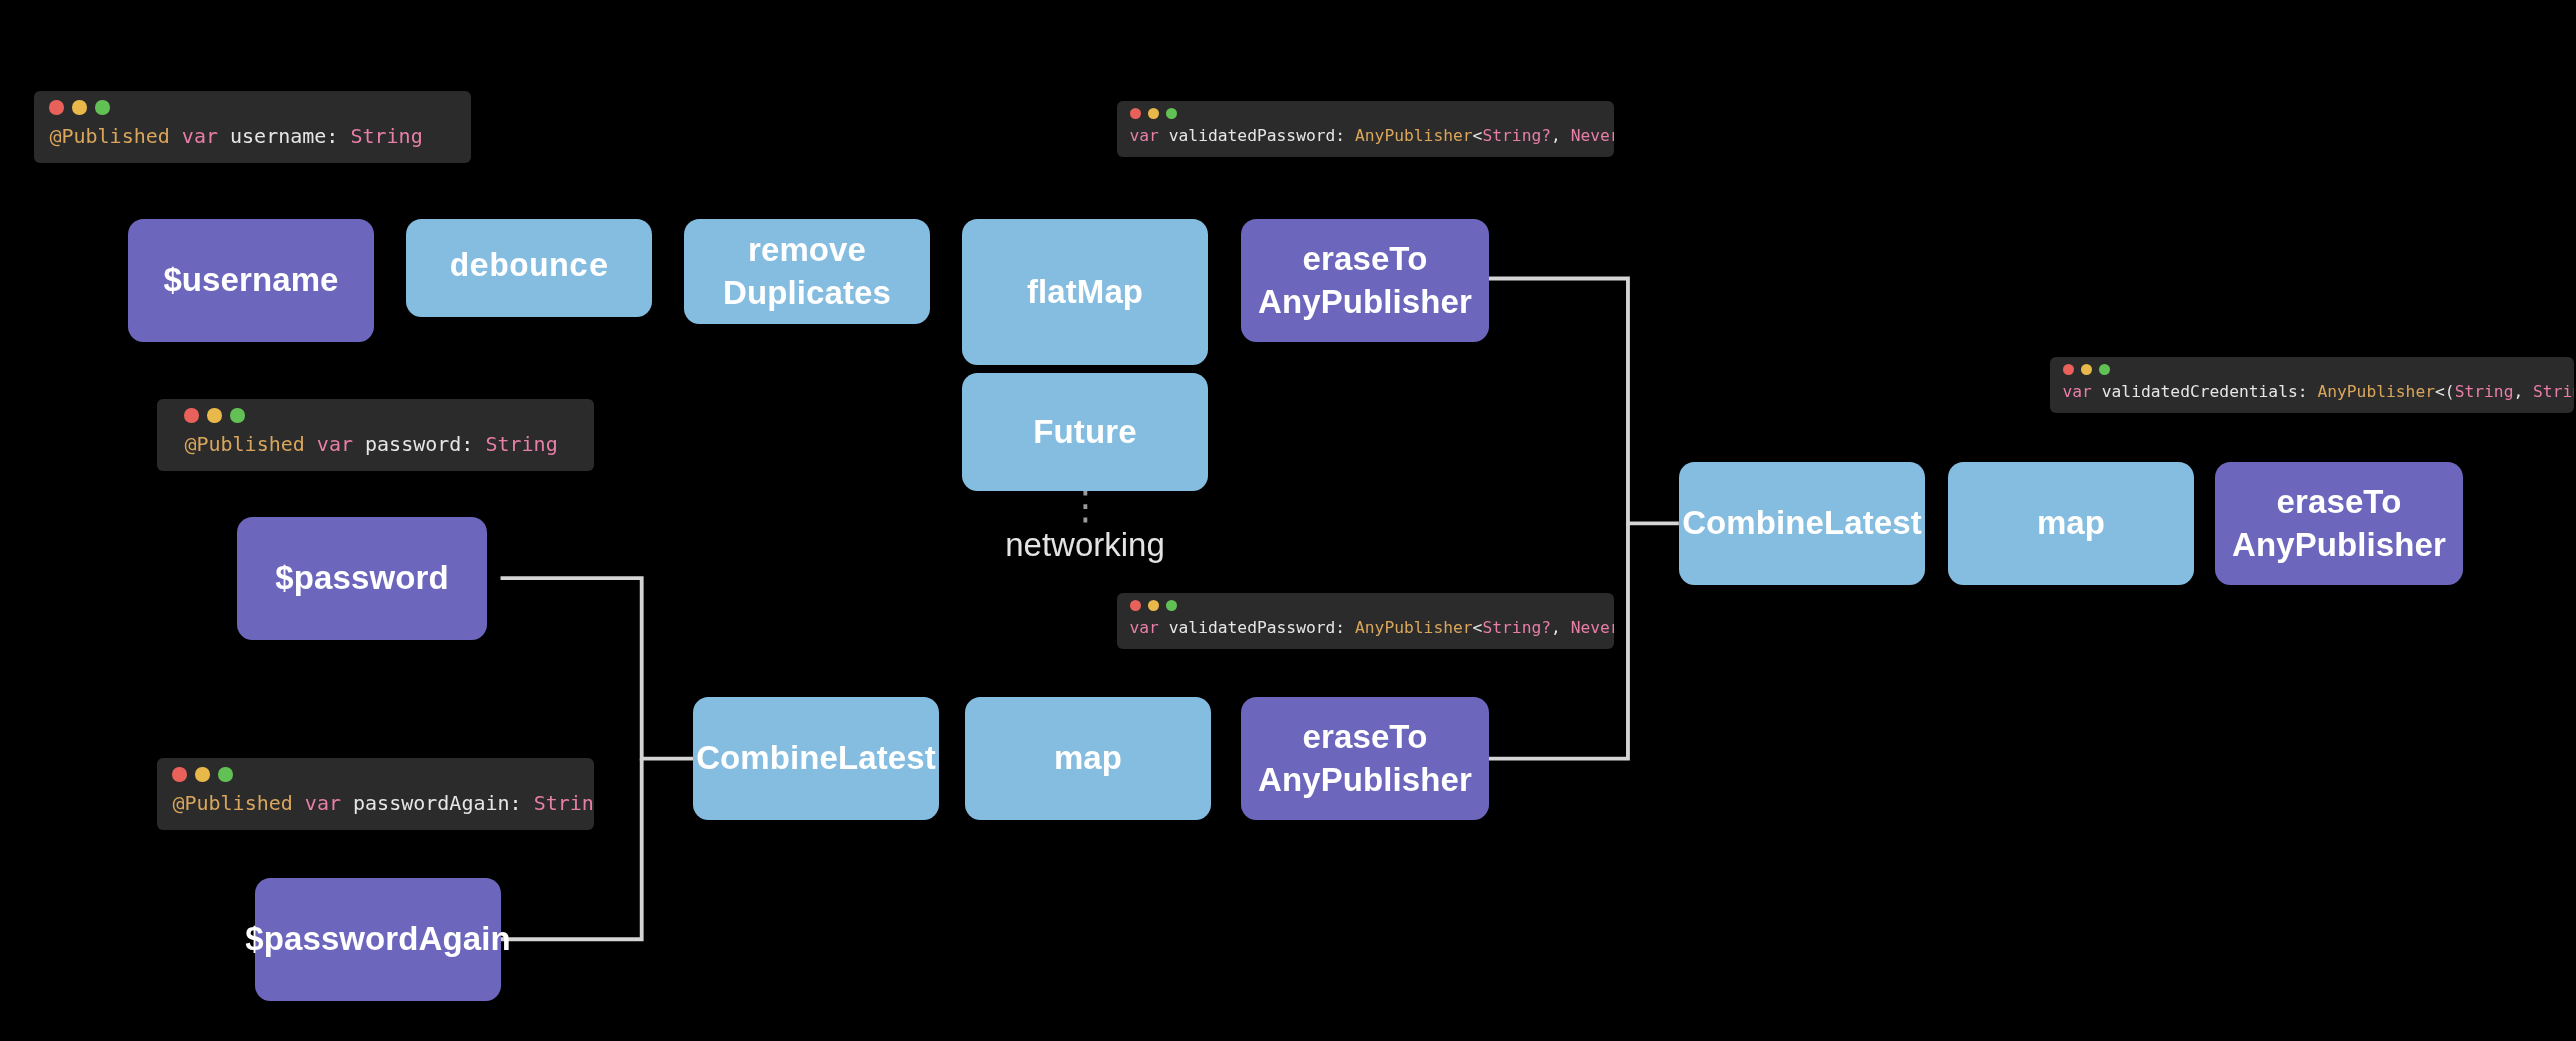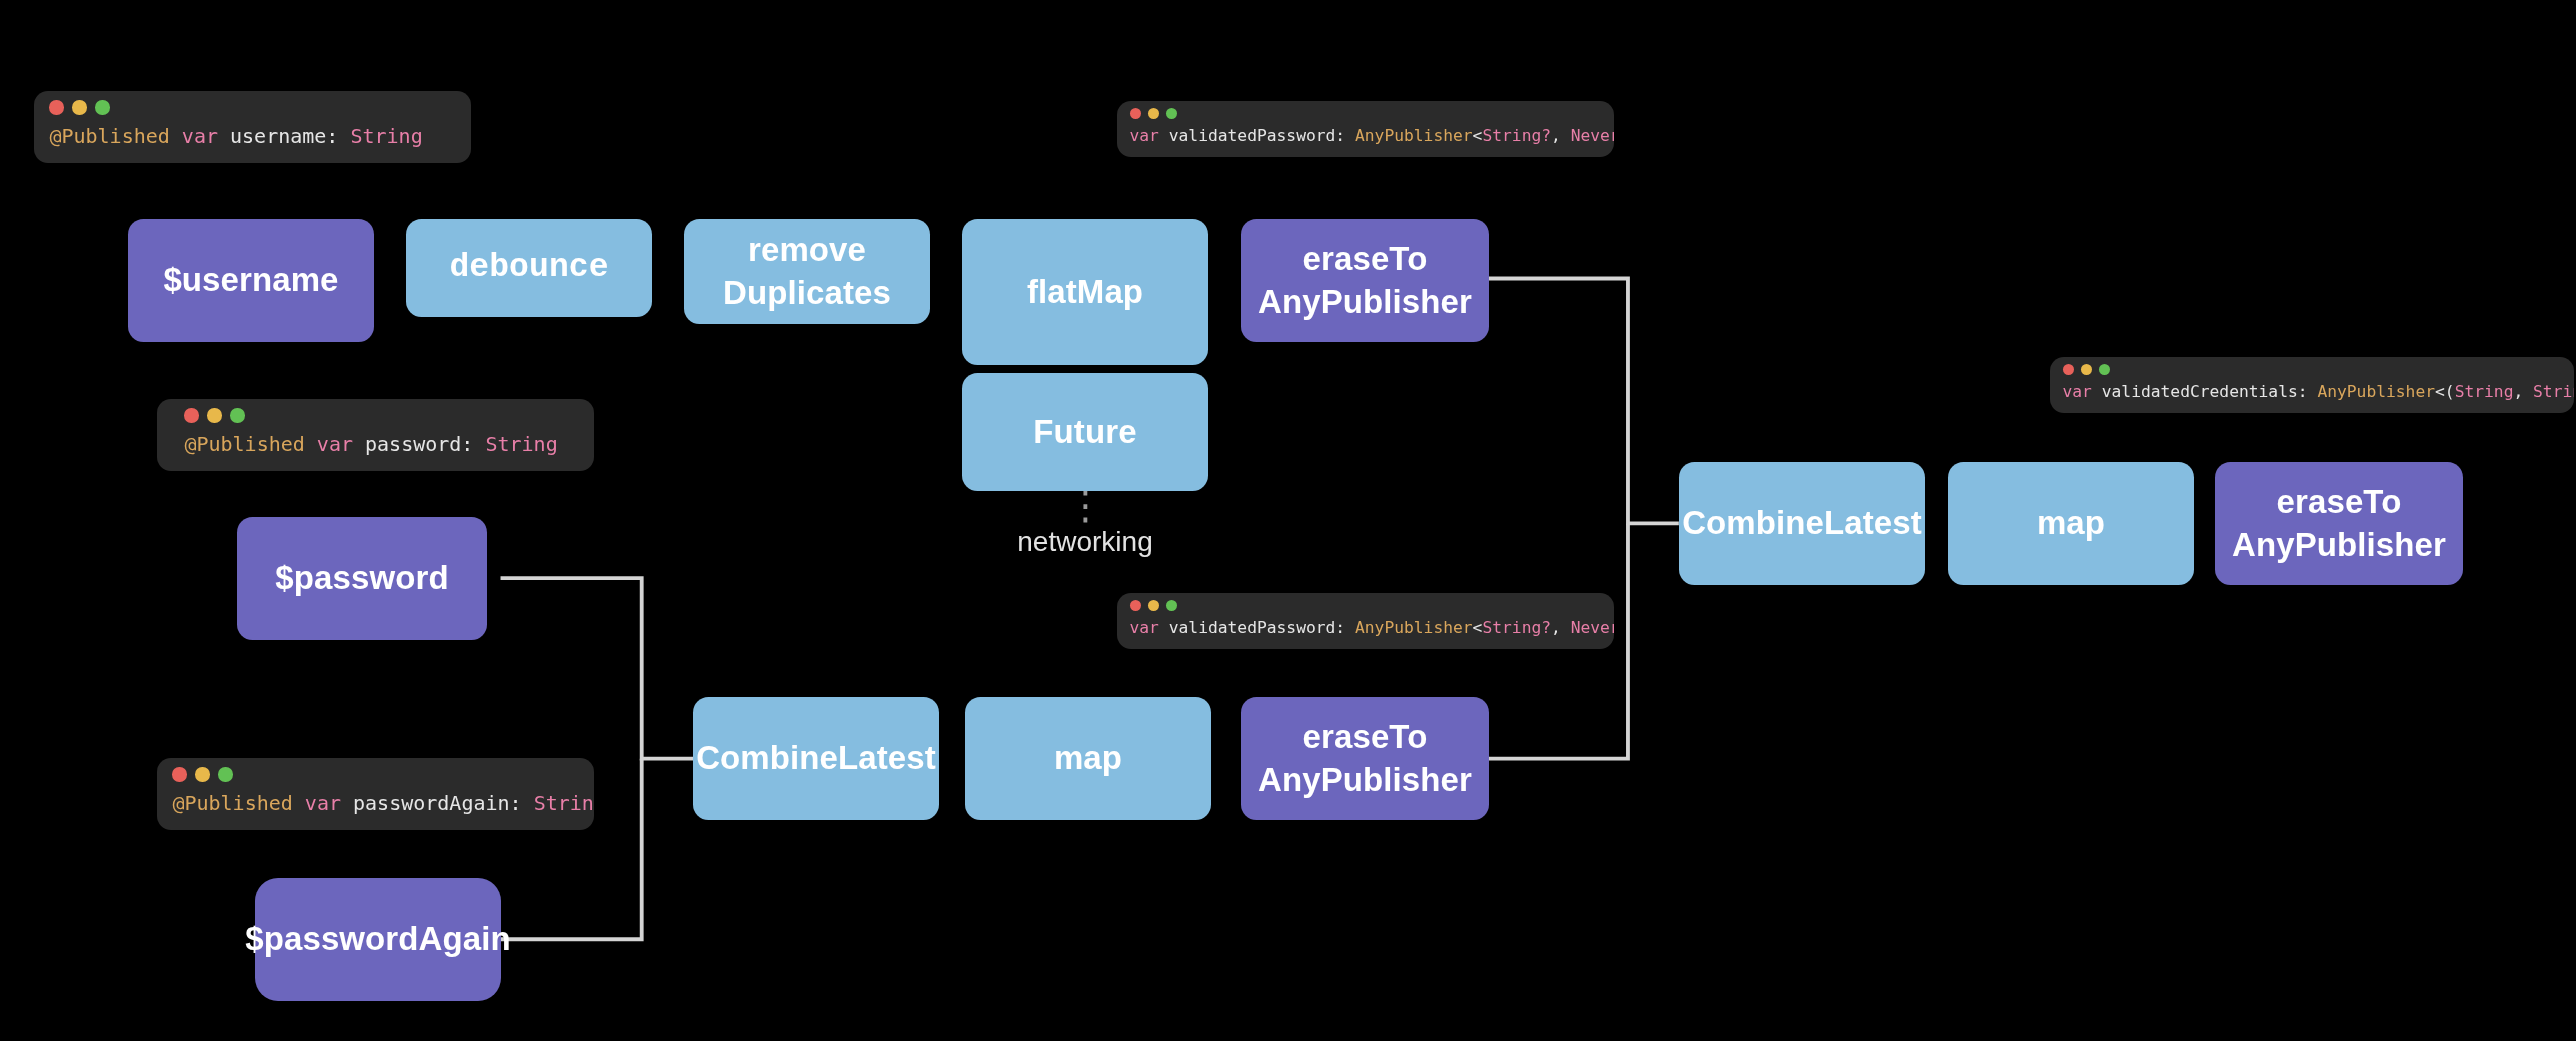--- a/index.html
+++ b/index.html
@@ -43,21 +43,21 @@
     padding: 5.8px 9.6px;
     white-space: pre-line;
   }
   .node.purple { background: #6c66bd; }
   .node.blue   { background: #85bde0; }
 
   
   .code-card {
     position: absolute;
     background: #2b2b2b;
-    border-radius: 14px;
+    border-radius: 6px;
     box-sizing: border-box;
     padding: 0;
     overflow: hidden;
   }
   .code-card .titlebar {
     display: flex;
     align-items: center;
     gap: 8.6px;
     padding-left: 15.4px;
     height: 33px;
@@ -94,21 +94,21 @@
   .tok-kw   { color: #e87fa8; }
   .tok-id   { color: #e6e6e6; }
   .tok-type { color: #e87fa8; }
   .tok-gen  { color: #d9a65c; }
   .tok-punc { color: #e6e6e6; }
 
   
   .caption {
     position: absolute;
     color: #e3e3e3;
-    font-size: 28px;
+    font-size: 33px;
     font-weight: normal;
     text-align: center;
     white-space: nowrap;
   }
 </style>
 </head>
 <body>
 
 <div id="stage">
 
@@ -192,21 +192,21 @@
 
   <div class="node purple" style="left:1241px; top:219px; width:248px; height:123px;">eraseTo
 AnyPublisher</div>
 
   <div class="node blue" style="left:962px; top:373px; width:246px; height:118px;">Future</div>
 
   <div class="caption" style="left:962px; top:526px; width:246px;">networking</div>
 
   <div class="node purple" style="left:237px; top:517px; width:250px; height:123px;">$password</div>
 
-  <div class="node purple" style="left:255px; top:878px; width:246px; height:123px;border-radius:23px;">$passwordAgain</div>
+  <div class="node purple" style="left:255px; top:878px; width:246px; height:123px;">$passwordAgain</div>
 
   <div class="node blue" style="left:693px; top:697px; width:246px; height:123px;">CombineLatest</div>
 
   <div class="node blue" style="left:965px; top:697px; width:246px; height:123px;">map</div>
 
   <div class="node purple" style="left:1241px; top:697px; width:248px; height:123px;">eraseTo
 AnyPublisher</div>
 
   <div class="node blue" style="left:1679px; top:462px; width:246px; height:123px;">CombineLatest</div>
 

